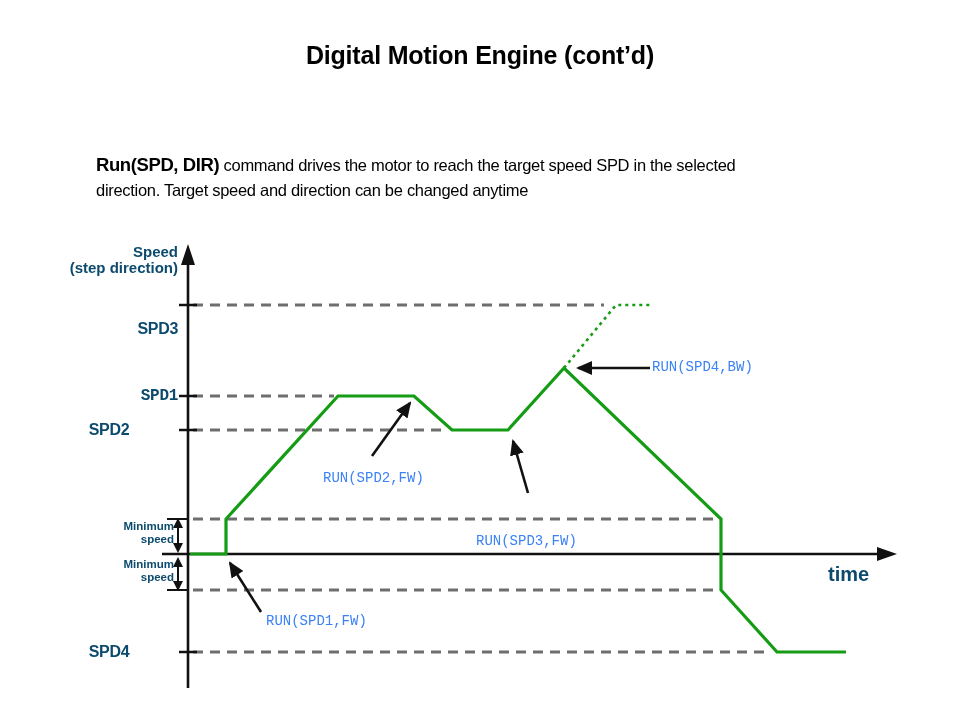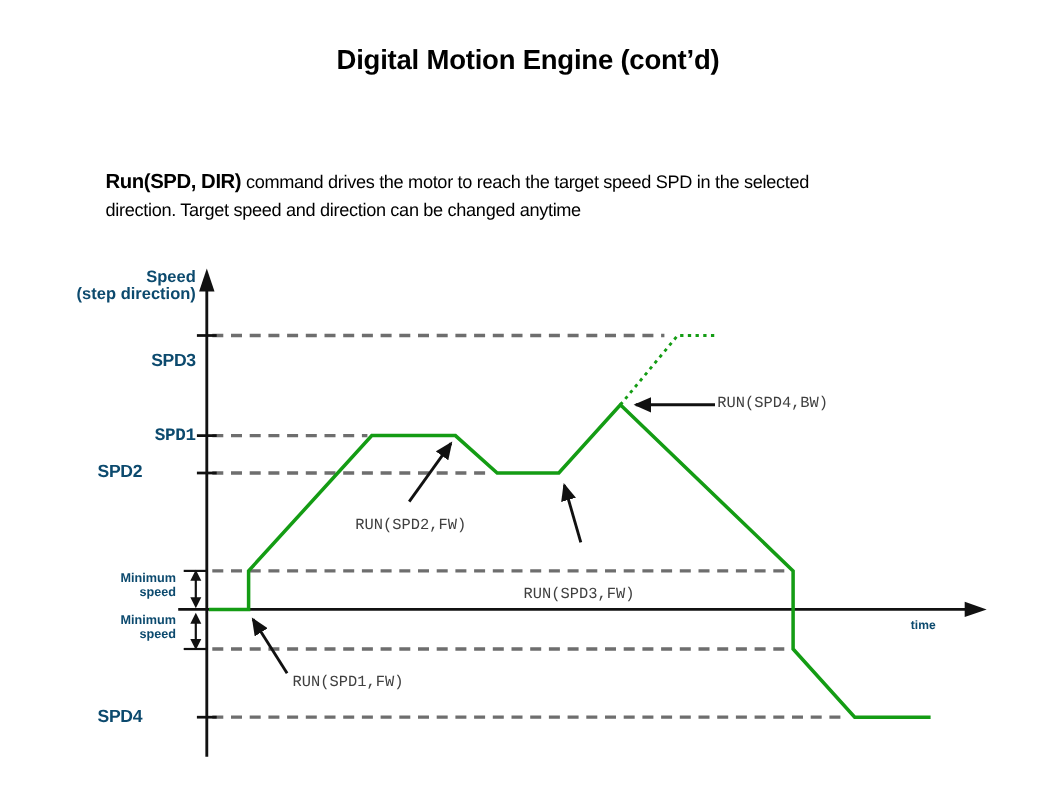--- a/index.html
+++ b/index.html
@@ -13,25 +13,25 @@
         font-size:16.5px;line-height:25px;letter-spacing:-0.3px;}
   .para b{font-size:18.5px;letter-spacing:-0.4px;}
 
   .chart{position:absolute;left:0;top:0;width:960px;height:720px;border-radius:13px;}
   .chart svg{position:absolute;left:0;top:0;}
 
   .axis-lab{position:absolute;font-weight:bold;color:#0c4a6e;white-space:nowrap;}
   .ylab{left:40px;width:138px;text-align:right;font-size:16px;letter-spacing:-0.3px;}
   #lab-speed{left:30px;top:244px;width:148px;text-align:right;
              font-size:15px;line-height:16px;}
-  .minlab{left:86px;width:74px;text-align:right;font-size:11.5px;line-height:13px;}
-  #lab-time{left:828px;top:563px;font-size:11px;}
+  .minlab{left:100px;width:74px;text-align:right;font-size:11.5px;line-height:13px;}
+  #lab-time{left:828px;top:563px;font-size:20px;}
 
   .runlab{position:absolute;font-family:"Liberation Mono",monospace;
-          font-size:14px;color:#404040;white-space:nowrap;}
+          font-size:14px;color:#3b82f6;white-space:nowrap;}
 </style>
 </head>
 <body>
 
 <div class="chart">
 
   <h1 class="title">Digital Motion Engine (cont’d)</h1>
 
   <p class="para"><b>Run(SPD, DIR)</b><span> command drives the motor to reach the target speed SPD in the selected</span><br><span>direction. Target speed and direction can be changed anytime</span></p>
 

